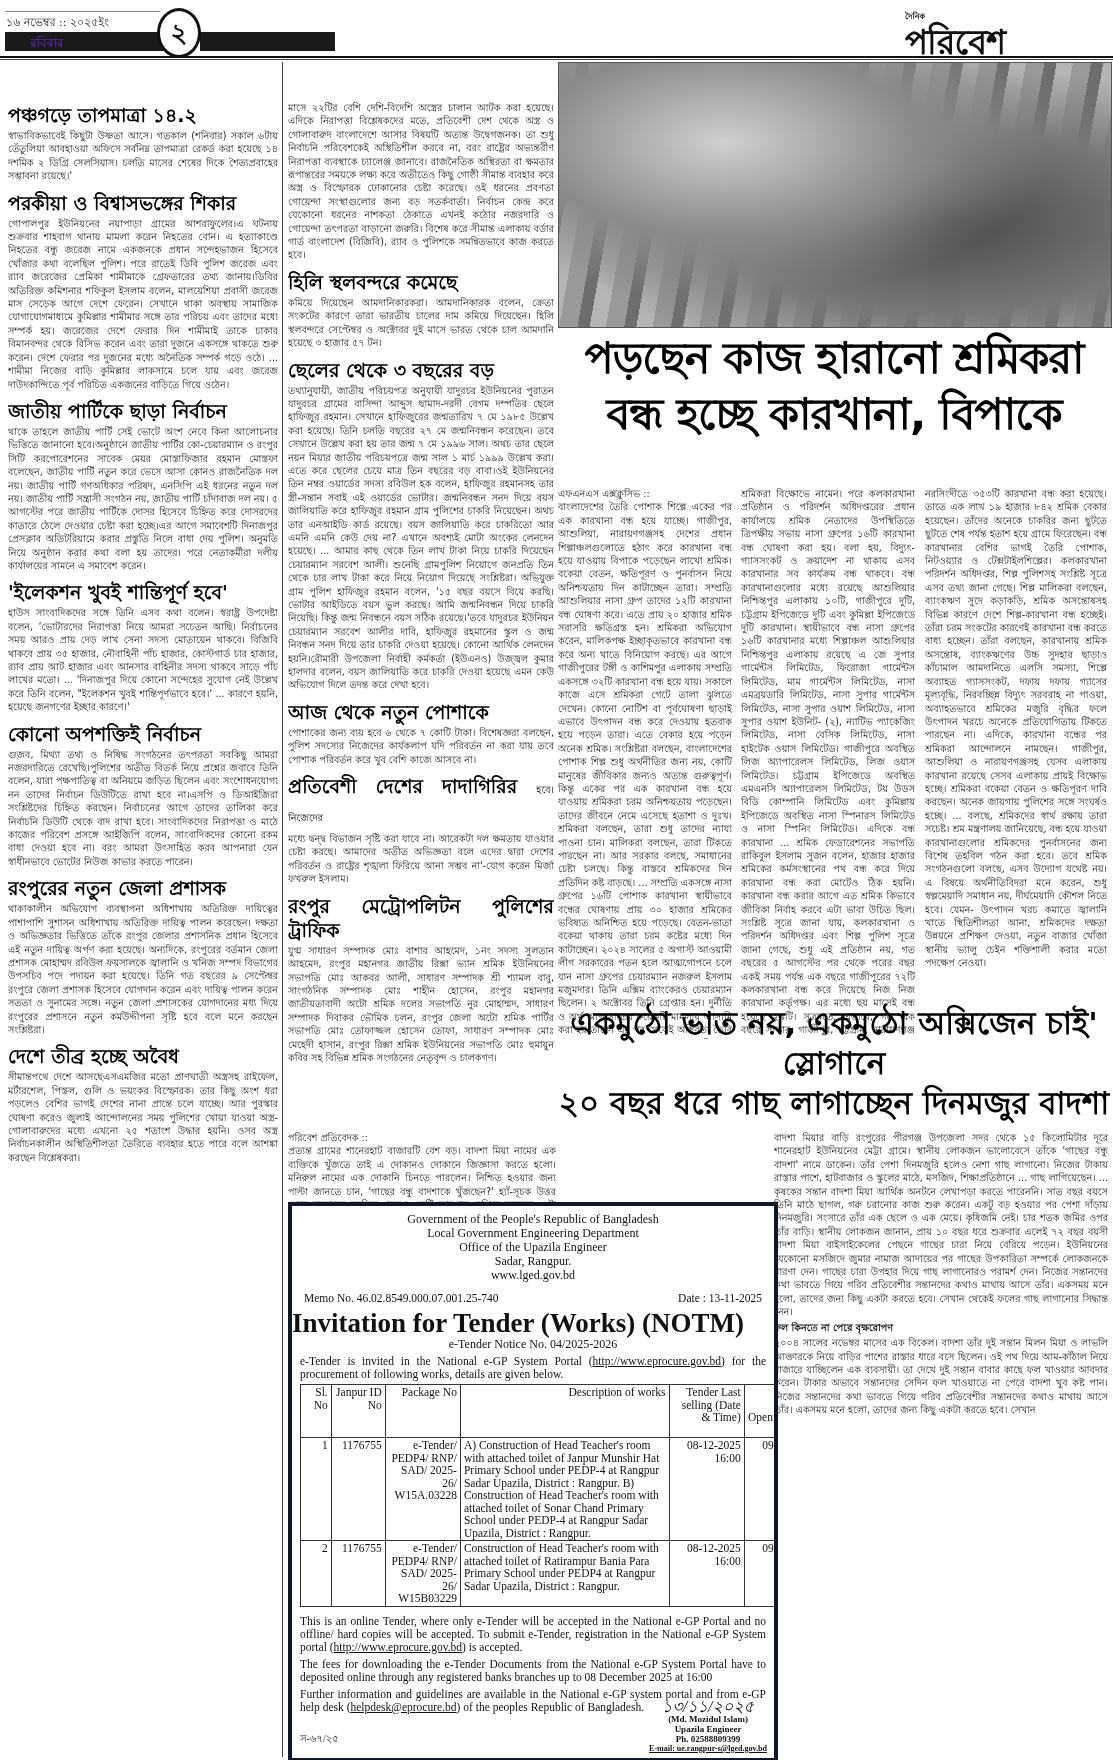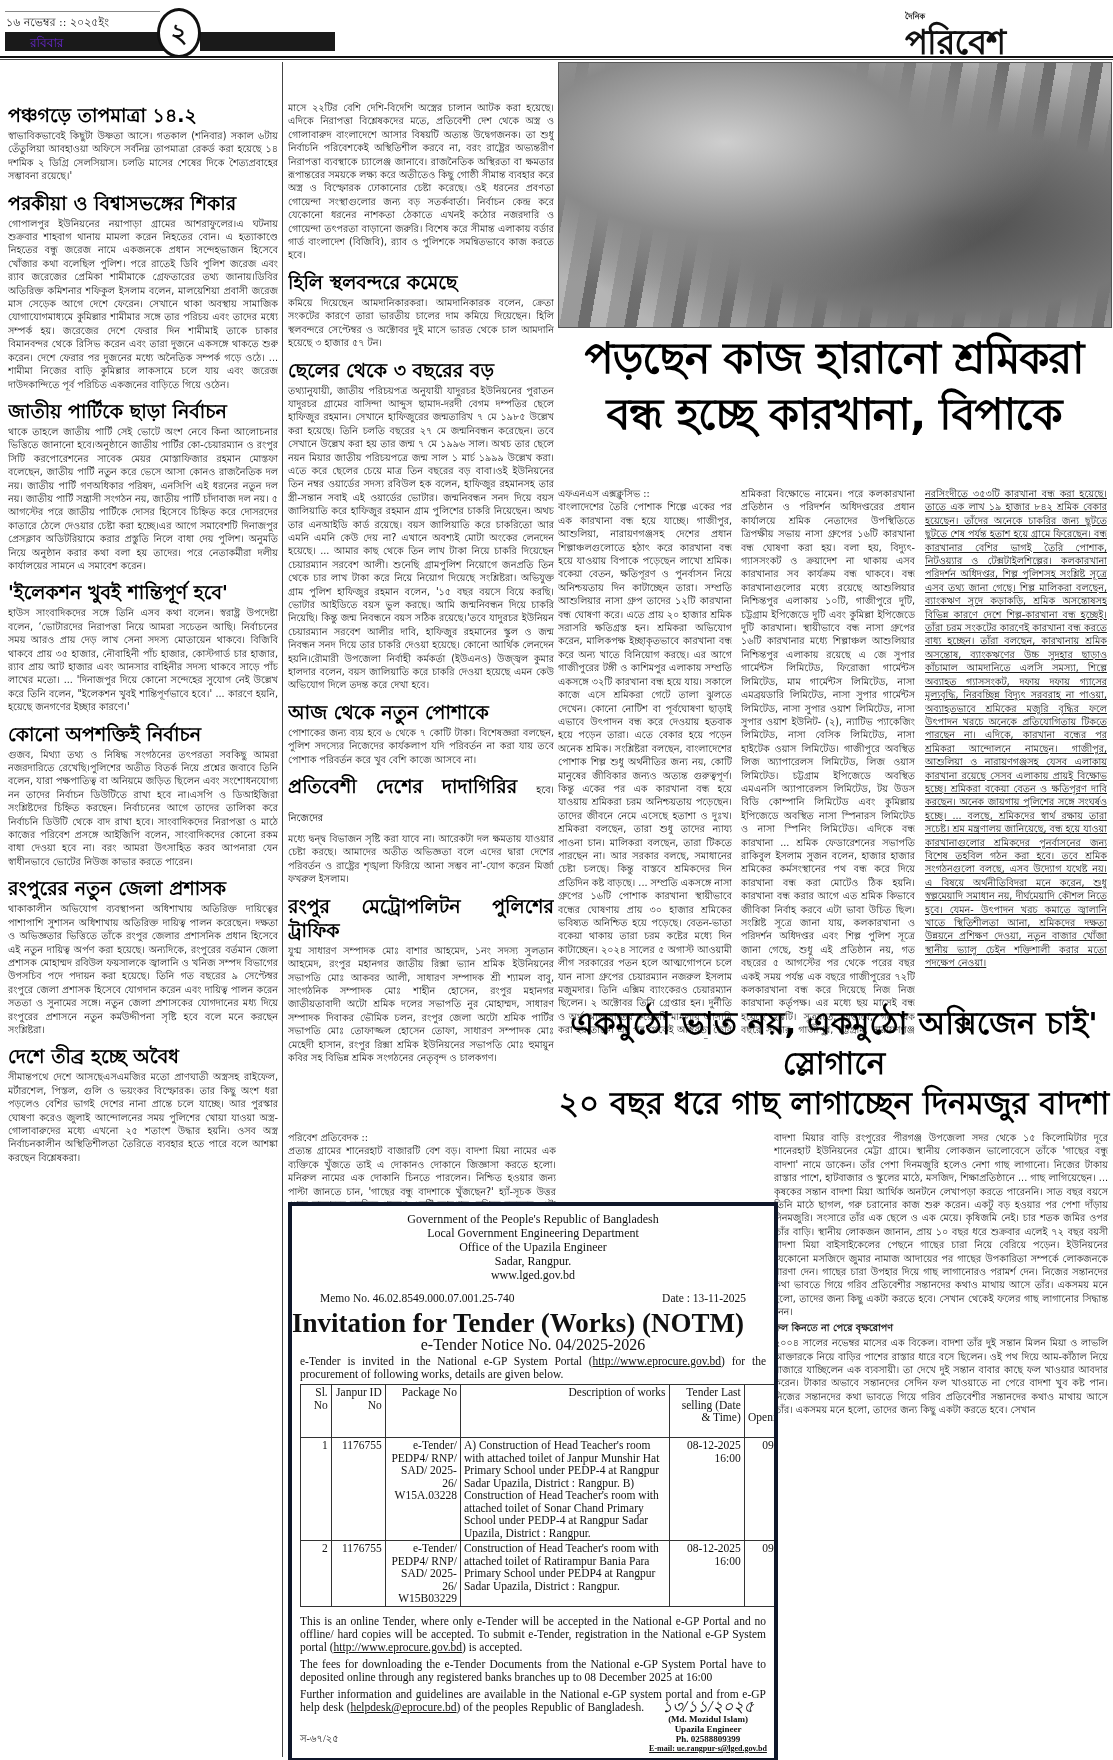--- a/index.html
+++ b/index.html
@@ -33,23 +33,23 @@
     border:1px solid #555; }
 
   .big-head { left:558px; top:330px; width:552px; text-align:center; font-size:43px; font-weight:bold; line-height:56px; color:#000; letter-spacing:-1px; }
   .byline { font-size:9.6px; }
 
   .head2 { left:558px; top:1003px; width:552px; text-align:center; font-size:31px; font-weight:bold; line-height:40px; color:#000; }
 
   
   .tender { left:288px; top:1202px; width:482px; height:552px; border:4px solid #0f172a; background:#fff; font-family:"Liberation Serif", serif; color:#111; overflow:hidden; }
   .t-org { text-align:center; font-size:12px; line-height:14px; margin-top:6px; }
-  .t-memo { display:flex; justify-content:space-between; font-size:11.5px; padding:0 28px; margin-top:10px; }
+  .t-memo { display:flex; justify-content:space-between; font-size:11.5px; padding:0 12px; margin-top:10px; }
   .t-title { text-align:left; font-size:27px; font-weight:bold; margin-top:4px; line-height:30px; }
-  .t-notice { text-align:center; font-size:16px; line-height:13px; }
+  .t-notice { text-align:center; font-size:12px; line-height:13px; }
   .t-intro { font-size:11.5px; line-height:13px; padding:0 8px; margin-top:4px; text-align:justify; }
   .t-table { border-collapse:collapse; margin:3px 8px 0 8px; width:520px; font-size:11.5px; line-height:12.5px; }
   .t-table th, .t-table td { border:1px solid #333; vertical-align:top; padding:1px 3px; font-weight:normal; text-align:right; }
   .t-table td.desc { text-align:left; }
   .t-foot { font-size:11.5px; line-height:13px; padding:0 8px; margin-top:8px; text-align:justify; }
   .t-foot p { margin:0 0 4px 0; }
   .t-sign { position:absolute; right:-4px; bottom:4px; width:140px; text-align:center; font-size:9px; line-height:10px; font-weight:bold; font-family:"Liberation Serif", serif; }
   .t-sig-mark { font-size:16px; font-style:italic; font-weight:normal; margin-bottom:2px; }
   .t-code { position:absolute; left:8px; bottom:10px; font-size:10px; }
   u { text-decoration:underline; }
@@ -133,21 +133,21 @@
   <div>বন্ধ হচ্ছে কারখানা, বিপাকে</div>
 </div>
 
 <div class="col" style="left:558px; top:448px; width:174px; height:552px;">
   <div class="byline">এফএনএস এক্সক্লুসিভ ::</div>
   <p>বাংলাদেশের তৈরি পোশাক শিল্পে একের পর এক কারখানা বন্ধ হয়ে যাচ্ছে। গাজীপুর, আশুলিয়া, নারায়ণগঞ্জসহ দেশের প্রধান শিল্পাঞ্চলগুলোতে হঠাৎ করে কারখানা বন্ধ হয়ে যাওয়ায় বিপাকে পড়েছেন লাখো শ্রমিক। বকেয়া বেতন, ক্ষতিপূরণ ও পুনর্বাসন নিয়ে অনিশ্চয়তায় দিন কাটাচ্ছেন তারা। সম্প্রতি আশুলিয়ার নাসা গ্রুপ তাদের ১২টি কারখানা বন্ধ ঘোষণা করে। এতে প্রায় ২০ হাজার শ্রমিক সরাসরি ক্ষতিগ্রস্ত হন। শ্রমিকরা অভিযোগ করেন, মালিকপক্ষ ইচ্ছাকৃতভাবে কারখানা বন্ধ করে অন্য খাতে বিনিয়োগ করছে। এর আগে গাজীপুরের টঙ্গী ও কাশিমপুর এলাকায় সম্প্রতি একসঙ্গে ৩২টি কারখানা বন্ধ হয়ে যায়। সকালে কাজে এসে শ্রমিকরা গেটে তালা ঝুলতে দেখেন। কোনো নোটিশ বা পূর্বঘোষণা ছাড়াই এভাবে উৎপাদন বন্ধ করে দেওয়ায় হতবাক হয়ে পড়েন তারা। এতে বেকার হয়ে পড়েন অনেক শ্রমিক। সংশ্লিষ্টরা বলছেন, বাংলাদেশের পোশাক শিল্প শুধু অর্থনীতির জন্য নয়, কোটি মানুষের জীবিকার জন্যও অত্যন্ত গুরুত্বপূর্ণ। কিন্তু একের পর এক কারখানা বন্ধ হয়ে যাওয়ায় শ্রমিকরা চরম অনিশ্চয়তায় পড়েছেন। তাদের জীবনে নেমে এসেছে হতাশা ও দুঃখ। শ্রমিকরা বলছেন, তারা শুধু তাদের ন্যায্য পাওনা চান। মালিকরা বলছেন, তারা টিকতে পারছেন না। আর সরকার বলছে, সমাধানের চেষ্টা চলছে। কিন্তু বাস্তবে শ্রমিকদের দিন প্রতিদিন কষ্ট বাড়ছে। ... সম্প্রতি একসঙ্গে নাসা গ্রুপের ১৬টি পোশাক কারখানা স্থায়ীভাবে বন্ধের ঘোষণায় প্রায় ৩০ হাজার শ্রমিকের ভবিষ্যত অনিশ্চিত হয়ে পড়েছে। বেতন-ভাতা বকেয়া থাকায় তারা চরম কষ্টের মধ্যে দিন কাটাচ্ছেন। ২০২৪ সালের ৫ অগাস্ট আওয়ামী লীগ সরকারের পতন হলে আত্মগোপনে চলে যান নাসা গ্রুপের চেয়ারম্যান নজরুল ইসলাম মজুমদার। তিনি এক্সিম ব্যাংকেরও চেয়ারম্যান ছিলেন। ২ অক্টোবর তিনি গ্রেপ্তার হন। দুর্নীতি ও অর্থ আত্মসাতের কয়েকটি মামলায় আসামি করা হয় তাকে। এর পর থেকেই অস্থিরতা তৈরি হয় নাসা গ্রুপের কারখানাগুলোতে। শ্রমিকদের বেতন-ভাতা বকেয়া পড়তে থাকে; অপরদিকে</p>
 </div>
 <div class="col" style="left:741px; top:448px; width:174px; height:552px;">
   <p>শ্রমিকরা বিক্ষোভে নামেন। পরে কলকারখানা প্রতিষ্ঠান ও পরিদর্শন অধিদপ্তরের প্রধান কার্যালয়ে শ্রমিক নেতাদের উপস্থিতিতে ত্রিপক্ষীয় সভায় নাসা গ্রুপের ১৬টি কারখানা বন্ধ ঘোষণা করা হয়। বলা হয়, বিদ্যুৎ-গ্যাসসংকট ও ক্রয়াদেশ না থাকায় এসব কারখানার সব কার্যক্রম বন্ধ থাকবে। বন্ধ কারখানাগুলোর মধ্যে রয়েছে আশুলিয়ার নিশ্চিন্তপুর এলাকায় ১০টি, গাজীপুরে দুটি, চট্টগ্রাম ইপিজেডে দুটি এবং কুমিল্লা ইপিজেডে দুটি কারখানা। স্থায়ীভাবে বন্ধ নাসা গ্রুপের ১৬টি কারখানার মধ্যে শিল্পাঞ্চল আশুলিয়ার নিশ্চিন্তপুর এলাকায় রয়েছে এ জে সুপার গার্মেন্টস লিমিটেড, ফিরোজা গার্মেন্টস লিমিটেড, মাম গার্মেন্টস লিমিটেড, নাসা এমব্রয়ডারি লিমিটেড, নাসা সুপার গার্মেন্টস লিমিটেড, নাসা সুপার ওয়াশ লিমিটেড, নাসা সুপার ওয়াশ ইউনিট- (২), ন্যাটিভ প্যাকেজিং লিমিটেড, নাসা বেসিক লিমিটেড, নাসা হাইটেক ওয়াস লিমিটেড। গাজীপুরে অবস্থিত লিজ অ্যাপারেলস লিমিটেড, লিজ ওয়াস লিমিটেড। চট্টগ্রাম ইপিজেডে অবস্থিত এমএনসি অ্যাপারেলস লিমিটেড, টয় উডস বিডি কোম্পানি লিমিটেড এবং কুমিল্লায় ইপিজেডে অবস্থিত নাসা স্পিনারস লিমিটেড ও নাসা স্পিনিং লিমিটেড। এদিকে বন্ধ কারখানা ... শ্রমিক ফেডারেশনের সভাপতি রাকিবুল ইসলাম সুজন বলেন, হাজার হাজার শ্রমিকের কর্মসংস্থানের পথ বন্ধ করে দিয়ে কারখানা বন্ধ করা মোটেও ঠিক হয়নি। কারখানা বন্ধ করার আগে এত শ্রমিক কিভাবে জীবিকা নির্বাহ করবে এটা ভাবা উচিত ছিল। সংশ্লিষ্ট সূত্রে জানা যায়, কলকারখানা ও পরিদর্শন অধিদপ্তর এবং শিল্প পুলিশ সূত্রে জানা গেছে, শুধু এই প্রতিষ্ঠান নয়, গত বছরের ৫ আগস্টের পর থেকে পরের বছর একই সময় পর্যন্ত এক বছরে গাজীপুরের ৭২টি কলকারখানা বন্ধ করে দিয়েছে নিজ নিজ কারখানা কর্তৃপক্ষ। এর মধ্যে ছয় মাসেই বন্ধ হয়েছে ২৯টি। সূত্রমতে, এভাবে, গত এক বছরে সাভার, গাজীপুর, চট্টগ্রাম, নারায়ণগঞ্জ ও</p>
 </div>
-<div class="col" style="left:925px; top:448px; width:182px; height:552px;text-decoration:underline;">
+<div class="col" style="left:925px; top:448px; width:182px; height:552px;">
   <p>নরসিংদীতে ৩৫৩টি কারখানা বন্ধ করা হয়েছে। তাতে এক লাখ ১৯ হাজার ৮৪২ শ্রমিক বেকার হয়েছেন। তাঁদের অনেকে চাকরির জন্য ছুটতে ছুটতে শেষ পর্যন্ত হতাশ হয়ে গ্রামে ফিরেছেন। বন্ধ কারখানার বেশির ভাগই তৈরি পোশাক, নিটওয়্যার ও টেক্সটাইলশিল্পের। কলকারখানা পরিদর্শন অধিদপ্তর, শিল্প পুলিশসহ সংশ্লিষ্ট সূত্রে এসব তথ্য জানা গেছে। শিল্প মালিকরা বলছেন, ব্যাংকঋণ সুদে কড়াকড়ি, শ্রমিক অসন্তোষসহ বিভিন্ন কারণে দেশে শিল্প-কারখানা বন্ধ হচ্ছেই। তাঁরা চরম সংকটের কারণেই কারখানা বন্ধ করতে বাধ্য হচ্ছেন। তাঁরা বলছেন, কারখানায় শ্রমিক অসন্তোষ, ব্যাংকঋণের উচ্চ সুদহার ছাড়াও কাঁচামাল আমদানিতে এলসি সমস্যা, শিল্পে অব্যাহত গ্যাসসংকট, দফায় দফায় গ্যাসের মূল্যবৃদ্ধি, নিরবচ্ছিন্ন বিদ্যুৎ সরবরাহ না পাওয়া, অব্যাহতভাবে শ্রমিকের মজুরি বৃদ্ধির ফলে উৎপাদন খরচে অনেকে প্রতিযোগিতায় টিকতে পারছেন না। এদিকে, কারখানা বন্ধের পর শ্রমিকরা আন্দোলনে নামছেন। গাজীপুর, আশুলিয়া ও নারায়ণগঞ্জসহ যেসব এলাকায় কারখানা রয়েছে সেসব এলাকায় প্রায়ই বিক্ষোভ হচ্ছে। শ্রমিকরা বকেয়া বেতন ও ক্ষতিপূরণ দাবি করছেন। অনেক জায়গায় পুলিশের সঙ্গে সংঘর্ষও হচ্ছে। ... বলছে, শ্রমিকদের স্বার্থ রক্ষায় তারা সচেষ্ট। শ্রম মন্ত্রণালয় জানিয়েছে, বন্ধ হয়ে যাওয়া কারখানাগুলোর শ্রমিকদের পুনর্বাসনের জন্য বিশেষ তহবিল গঠন করা হবে। তবে শ্রমিক সংগঠনগুলো বলছে, এসব উদ্যোগ যথেষ্ট নয়। এ বিষয়ে অর্থনীতিবিদরা মনে করেন, শুধু স্বল্পমেয়াদি সমাধান নয়, দীর্ঘমেয়াদি কৌশল নিতে হবে। যেমন- উৎপাদন খরচ কমাতে জ্বালানি খাতে স্থিতিশীলতা আনা, শ্রমিকদের দক্ষতা উন্নয়নে প্রশিক্ষণ দেওয়া, নতুন বাজার খোঁজা স্থানীয় ভ্যালু চেইন শক্তিশালী করার মতো পদক্ষেপ নেওয়া।</p>
 </div>
 
 <div class="abs head2">
   <div>একমুঠো ভাত নয়, একমুঠো অক্সিজেন চাই' স্লোগানে</div>
   <div>২০ বছর ধরে গাছ লাগাচ্ছেন দিনমজুর বাদশা</div>
 </div>
 
 <div class="col" style="left:288px; top:1092px; width:268px; height:106px;">
   <div class="byline">পরিবেশ প্রতিবেদক ::</div>

